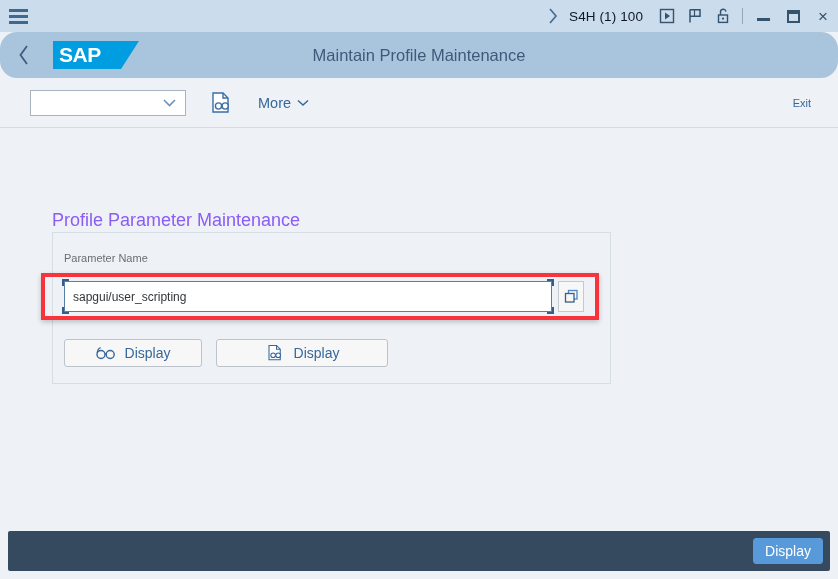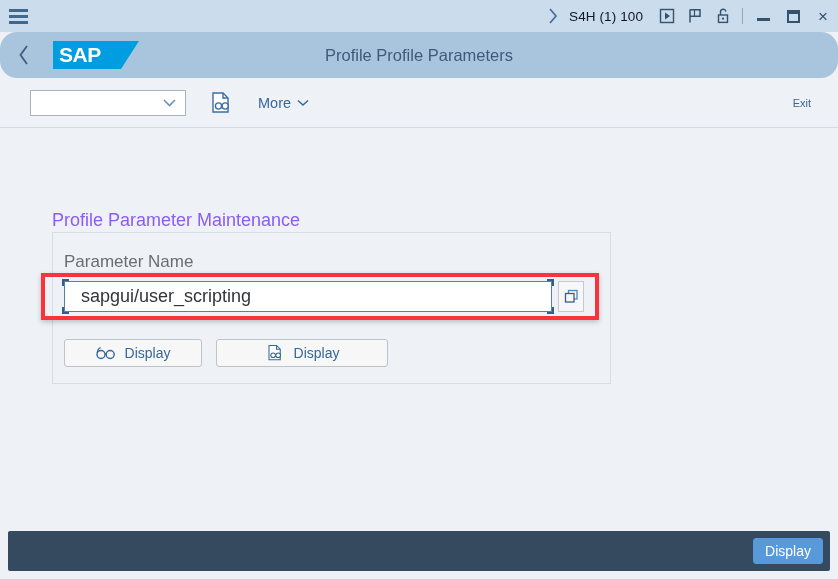--- a/index.html
+++ b/index.html
@@ -161,21 +161,21 @@
     color: #8b5cf6; font-size: 18px;
   }
   .panel {
     position: absolute; left: 52px; top: 104px;
     width: 559px; height: 152px;
     background: #eef2f7;
     border: 1px solid #d5dde5;
   }
   .panel-label {
     position: absolute; left: 11px; top: 19px;
-    color: #6a6d70; font-size: 17px;
+    color: #6a6d70; font-size: 11px;
   }
 
   
   .hl-ring {
     position: absolute; left: -12px; top: 40px;
     width: 558px; height: 47px;
     border: 4px solid #f8333c;
     background: transparent;
     box-shadow: 0 2px 5px rgba(0,0,0,0.22);
   }
@@ -188,23 +188,23 @@
   .pinput {
     position: relative;
     width: 490px; height: 31px;
     background: #ffffff;
     border: 1px solid #5a7fa5;
     display: flex; align-items: center;
   }
   .pinput input {
     border: 0; outline: 0; background: transparent;
     width: 100%; height: 100%;
-    padding: 0 16px;
+    padding: 0 8px;
     font-family: "Liberation Sans", sans-serif;
-    font-size: 18px; color: #32363a;
+    font-size: 12px; color: #32363a;
   }
   
   .pinput .crn {
     position: absolute; width: 7px; height: 7px;
     border-color: #2f5f8f; border-style: solid; border-width: 0;
   }
   .pinput .crn.tl { left: -3px; top: -3px; border-left-width: 2px; border-top-width: 2px; }
   .pinput .crn.tr { right: -3px; top: -3px; border-right-width: 2px; border-top-width: 2px; }
   .pinput .crn.bl { left: -3px; bottom: -3px; border-left-width: 2px; border-bottom-width: 2px; }
   .pinput .crn.br { right: -3px; bottom: -3px; border-right-width: 2px; border-bottom-width: 2px; }
@@ -322,21 +322,21 @@
     <div class="sh-back">
       <svg width="12" height="20" viewBox="0 0 12 20">
         <path d="M9 1 L2.5 10 L9 19" fill="none" stroke="#3e5d7d" stroke-width="1.8"></path>
       </svg>
     </div>
 
     <div class="sap-logo">
       <span>SAP</span>
     </div>
 
-    <div class="sh-title">Profile Profile Parameters</div>
+    <div class="sh-title">Maintain Profile Maintenance</div>
   </div>
 
   <div class="toolbar">
 
     <div class="tbar-select">
       <span class="chev">
         <svg width="13" height="8" viewBox="0 0 13 8">
           <path d="M1 1 L6.5 6.5 L12 1" fill="none" stroke="#6a93c0" stroke-width="1.6"></path>
         </svg>
       </span>

